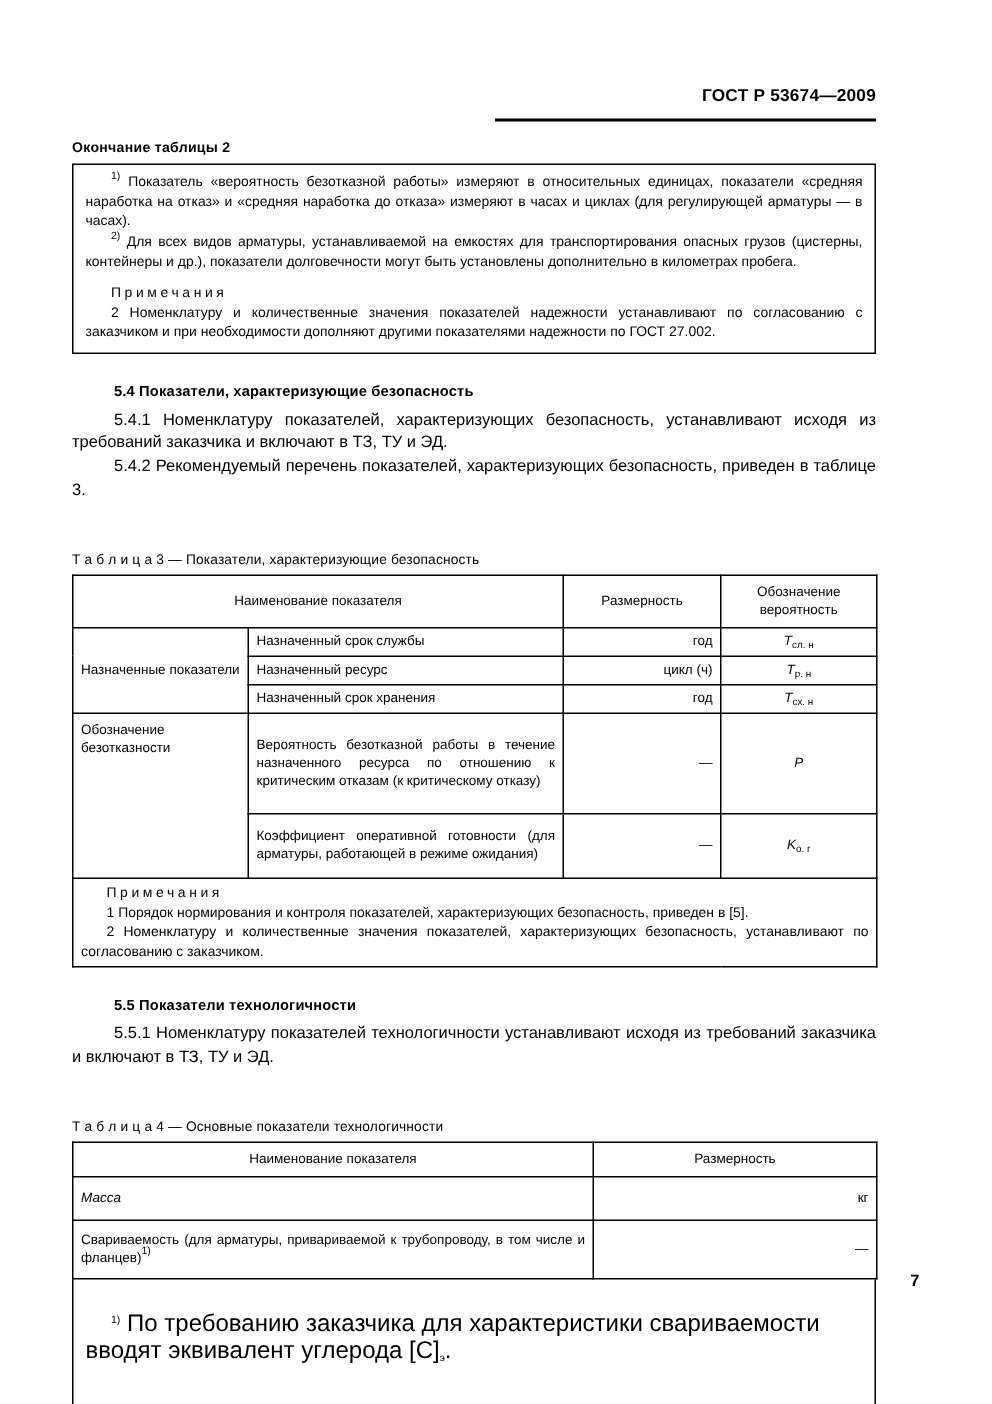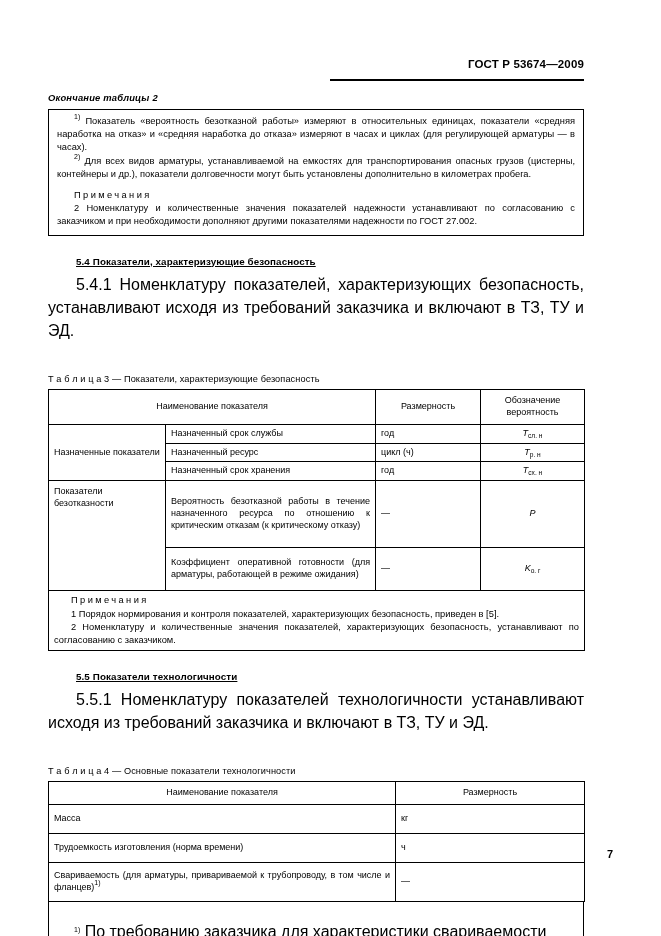--- a/index.html
+++ b/index.html
@@ -46,21 +46,20 @@
   
   .content {
     position: absolute;
     left: 48px;
     top: 92px;
     width: 536px;
   }
 
   .tbl-caption-italic {
     font-size: 9.4px;
-    font-style: italic;
     font-weight: bold;
     margin: 0 0 6px 0;
     letter-spacing: 0.2px;
   }
   .tbl-caption {
     font-size: 9.2px;
     margin: 12px 0 5px 0;
     letter-spacing: 0.1px;
   }
 
@@ -97,24 +96,23 @@
     line-height: 0;
   }
 
   
   .sec-head {
     font-size: 9.8px;
     font-weight: bold;
     margin: 0;
     text-indent: 28px;
     letter-spacing: 0.1px;
-    text-decoration: underline;
   }
   .body-p {
-    font-size: 16px;
+    font-size: 11px;
     line-height: 1.44;
     margin: 0;
     text-indent: 28px;
     text-align: justify;
     text-justify: inter-word;
   }
   .spacer-6  { height: 6px; }
   .spacer-20 { height: 20px; }
 
   
@@ -134,35 +132,36 @@
   table.gost thead td {
     text-align: center;
     border-bottom-width: 1.6px;
     padding: 5px 4px;
   }
   table.gost .outer-l { border-left-width: 1.4px; }
   table.gost .outer-r { border-right-width: 1.4px; }
   table.gost tr.first-row td { border-top-width: 1.4px; }
   table.gost tr.last-row td { border-bottom-width: 1.4px; }
 
-  td.c { text-align: left; }
+  td.c { text-align: right; }
   td.just {
     text-align: justify;
     text-justify: inter-word;
     hyphens: auto;
   }
   td.grp { vertical-align: middle; }
   td.sym { text-align: center; font-style: italic; font-size: 9.6px; }
   td.sym sub { font-style: normal; font-size: 6.6px; vertical-align: -2px; line-height: 0; }
   td.notes-cell {
     padding: 5px 8px 6px 8px;
     text-align: left;
   }
   td.bolditalic {
     font-weight: bold;
+    font-style: italic;
   }
 
   .dash { font-size: 10px; }
 
   
   .foot-box {
     border: 1.3px solid #000;
     border-top: none;
     padding: 5px 8px 6px 8px;
     box-sizing: border-box;
@@ -196,20 +195,21 @@
       <div class="gap"></div>
       <p class="notes-head">Примечания</p>
       <p class="ind">2 Номенклатуру и количественные значения показателей надежности устанавливают по согласованию с заказчиком и при необходимости дополняют другими показателями надежности по ГОСТ 27.002.</p>
     </div>
 
     <div class="spacer-20"></div>
 
     <p class="sec-head">5.4  Показатели, характеризующие безопасность</p>
     <div class="spacer-6"></div>
     <p class="body-p">5.4.1  Номенклатуру показателей, характеризующих безопасность, устанавливают исходя из требований заказчика и включают в ТЗ, ТУ и ЭД.</p>
+    <p class="body-p">5.4.2  Рекомендуемый перечень показателей, характеризующих безопасность, приведен в таблице 3.</p>
 
     <div class="spacer-20"></div>
 
     <div class="tbl-caption"><span>Т а б л и ц а  3</span><span> — </span><span>Показатели, характеризующие безопасность</span></div>
 
     <table class="gost">
       <colgroup>
         <col style="width:117px">
         <col style="width:210px">
         <col style="width:105px">
@@ -235,21 +235,21 @@
           <td class="c">цикл (ч)</td>
           <td class="sym outer-r"><span>T</span><sub>р. н</sub></td>
         </tr>
         <tr>
           <td>Назначенный срок хранения</td>
           <td class="c">год</td>
           <td class="sym outer-r"><span>T</span><sub>сх. н</sub></td>
         </tr>
 
         <tr>
-          <td class="outer-l" rowspan="2" style="vertical-align:top;padding-top:5px">Показатели безотказности</td>
+          <td class="outer-l" rowspan="2" style="vertical-align:top;padding-top:5px">Обозначение безотказности</td>
           <td class="just" style="height:60px">Вероятность безотказной работы в течение назначенного ресурса по отношению к критическим отказам (к критическому отказу)</td>
           <td class="c dash">—</td>
           <td class="sym outer-r"><span>P</span><sub></sub></td>
         </tr>
         <tr>
           <td class="just" style="height:36px">Коэффициент оперативной готовности (для арматуры, работающей в режиме ожидания)</td>
           <td class="c dash">—</td>
           <td class="sym outer-r"><span>K</span><sub>о. г</sub></td>
         </tr>
 
@@ -282,24 +282,20 @@
         <tr class="first-row">
           <td class="outer-l">Наименование показателя</td>
           <td class="outer-r">Размерность</td>
         </tr>
       </thead>
       <tbody>
         <tr>
           <td class="outer-l bolditalic" style="height:22px">Масса</td>
           <td class="c outer-r">кг</td>
         </tr>
-        <tr>
-          <td class="outer-l" style="height:22px">Трудоемкость изготовления (норма времени)</td>
-          <td class="c outer-r">ч</td>
-        </tr>
         <tr class="last-row">
           <td class="outer-l just" style="height:32px"><span>Свариваемость (для арматуры, привариваемой к трубопроводу, в том числе и фланцев)</span><sup class="fn">1)</sup></td>
           <td class="c outer-r dash">—</td>
         </tr>
       </tbody>
     </table>
 
     <div class="foot-box">
       <p class="ind"><sup class="fn">1)</sup><span> По требованию заказчика для характеристики свариваемости вводят эквивалент углерода [С]</span><sub class="ss">э</sub><span>.</span></p>
       <div class="gap"></div>

